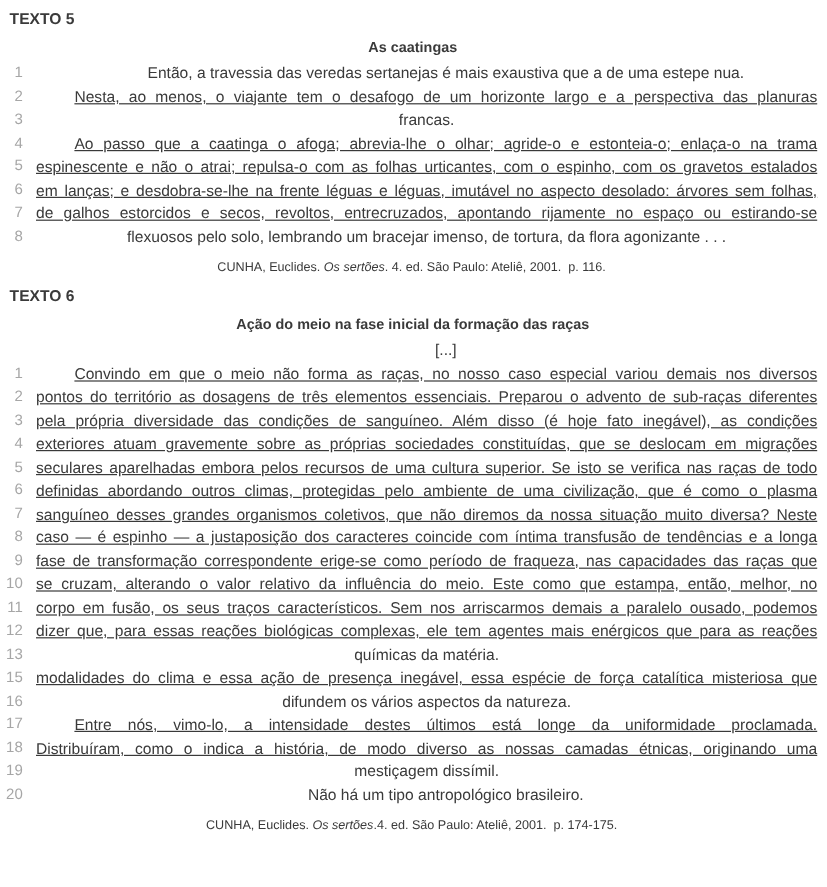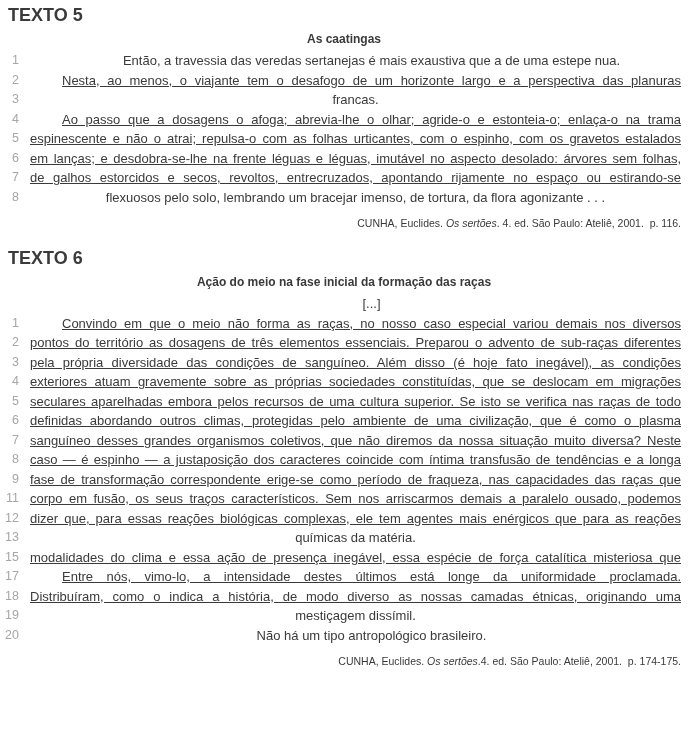--- a/index.html
+++ b/index.html
@@ -4,41 +4,41 @@
 <style>
   html, body { margin: 0; padding: 0; background: #ffffff; }
   body {
     width: 689px; height: 739px; overflow: hidden;
     font-family: "Liberation Sans", sans-serif;
     color: #3a3a3a;
     -webkit-font-smoothing: antialiased;
   }
   .page { box-sizing: border-box; width: 689px; height: 739px; padding: 7px 6px 0 5px; }
   .section-label {
-    font-weight: bold; font-size: 18px; line-height: 17px; margin: 0 0 0 3px;
+    font-weight: bold; font-size: 13px; line-height: 17px; margin: 0 0 0 3px;
   }
   .section-title {
     font-weight: bold; font-size: 12px; line-height: 17px;
     text-align: center; margin: 7px 0 3px 0;
   }
   .lines { }
   .line { display: flex; font-size: 13px; line-height: 19.5px; }
   .num {
     flex: 0 0 14px; text-align: right; color: #a6a6a6;
     font-size: 12.5px;
   }
   .txt { flex: 1; margin-left: 11px; padding-right: 2px; text-align: center; }
   .txt.justify { text-align: justify; text-align-last: justify; text-decoration: underline; }
   .txt.indent { text-indent: 32px; }
   .citation {
-    text-align: right; font-size: 10.5px; line-height: 14px;
+    text-align: center; font-size: 10.5px; line-height: 14px;
     margin-top: 9px; padding-right: 2px; color: #3a3a3a;
   }
   .citation i { font-style: italic; }
-  .section + .section { margin-top: 20px; }
+  .section + .section { margin-top: 8px; }
 </style>
 </head>
 <body>
 
 <div class="page">
 
   <div class="section">
     <div class="section-label">TEXTO 5</div>
     <div class="section-title">As caatingas</div>
     <div class="lines">
@@ -49,21 +49,21 @@
         <div class="line">
           <span class="num">2</span>
           <span class="txt justify indent">Nesta, ao menos, o viajante tem o desafogo de um horizonte largo e a perspectiva das planuras</span>
         </div>
         <div class="line">
           <span class="num">3</span>
           <span class="txt">francas.</span>
         </div>
         <div class="line">
           <span class="num">4</span>
-          <span class="txt justify indent">Ao passo que a dosagens o afoga; abrevia-lhe o olhar; agride-o e estonteia-o; enlaça-o na trama</span>
+          <span class="txt justify indent">Ao passo que a caatinga o afoga; abrevia-lhe o olhar; agride-o e estonteia-o; enlaça-o na trama</span>
         </div>
         <div class="line">
           <span class="num">5</span>
           <span class="txt justify">espinescente e não o atrai; repulsa-o com as folhas urticantes, com o espinho, com os gravetos estalados</span>
         </div>
         <div class="line">
           <span class="num">6</span>
           <span class="txt justify">em lanças; e desdobra-se-lhe na frente léguas e léguas, imutável no aspecto desolado: árvores sem folhas,</span>
         </div>
         <div class="line">
@@ -116,34 +116,42 @@
         </div>
         <div class="line">
           <span class="num">8</span>
           <span class="txt justify">caso — é espinho — a justaposição dos caracteres coincide com íntima transfusão de tendências e a longa</span>
         </div>
         <div class="line">
           <span class="num">9</span>
           <span class="txt justify">fase de transformação correspondente erige-se como período de fraqueza, nas capacidades das raças que</span>
         </div>
         <div class="line">
+          <span class="num">10</span>
+          <span class="txt justify">se cruzam, alterando o valor relativo da influência do meio. Este como que estampa, então, melhor, no</span>
+        </div>
+        <div class="line">
           <span class="num">11</span>
           <span class="txt justify">corpo em fusão, os seus traços característicos. Sem nos arriscarmos demais a paralelo ousado, podemos</span>
         </div>
         <div class="line">
           <span class="num">12</span>
           <span class="txt justify">dizer que, para essas reações biológicas complexas, ele tem agentes mais enérgicos que para as reações</span>
         </div>
         <div class="line">
           <span class="num">13</span>
           <span class="txt">químicas da matéria.</span>
         </div>
         <div class="line">
           <span class="num">15</span>
           <span class="txt justify">modalidades do clima e essa ação de presença inegável, essa espécie de força catalítica misteriosa que</span>
+        </div>
+        <div class="line">
+          <span class="num">16</span>
+          <span class="txt">difundem os vários aspectos da natureza.</span>
         </div>
         <div class="line">
           <span class="num">17</span>
           <span class="txt justify indent">Entre nós, vimo-lo, a intensidade destes últimos está longe da uniformidade proclamada.</span>
         </div>
         <div class="line">
           <span class="num">18</span>
           <span class="txt justify">Distribuíram, como o indica a história, de modo diverso as nossas camadas étnicas, originando uma</span>
         </div>
         <div class="line">

